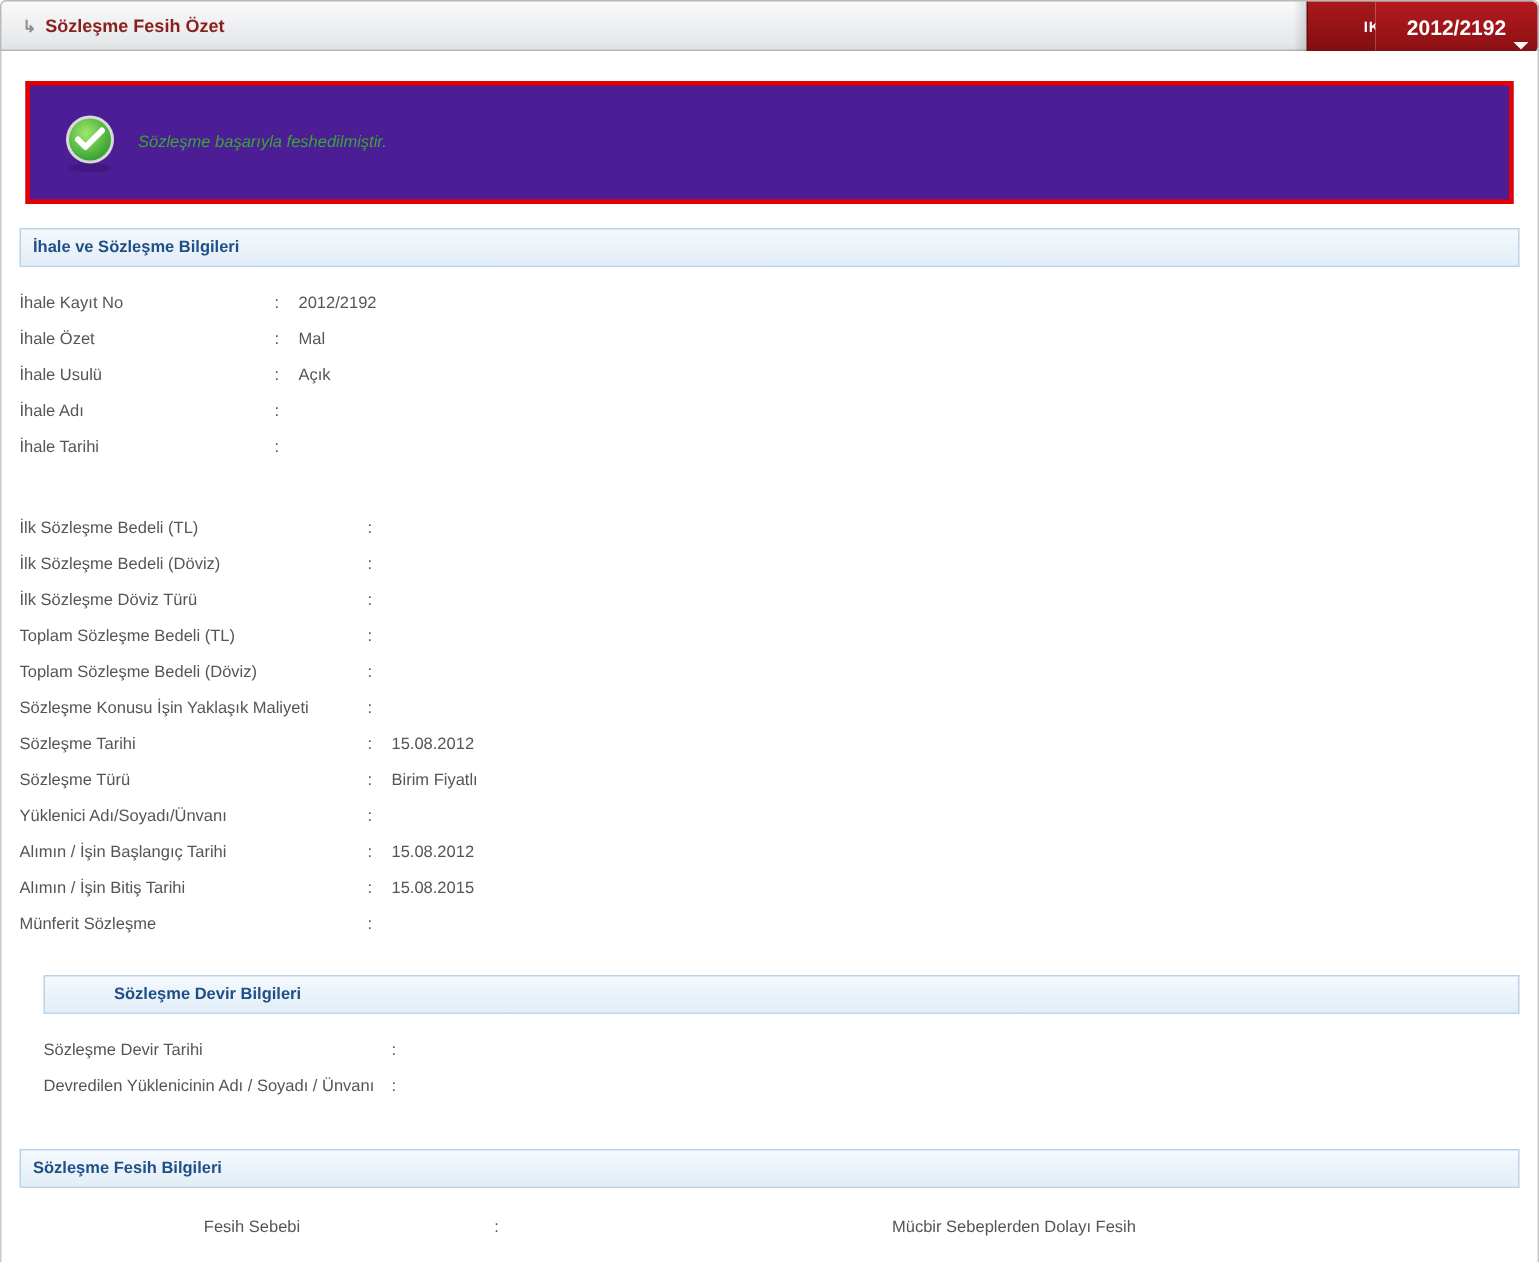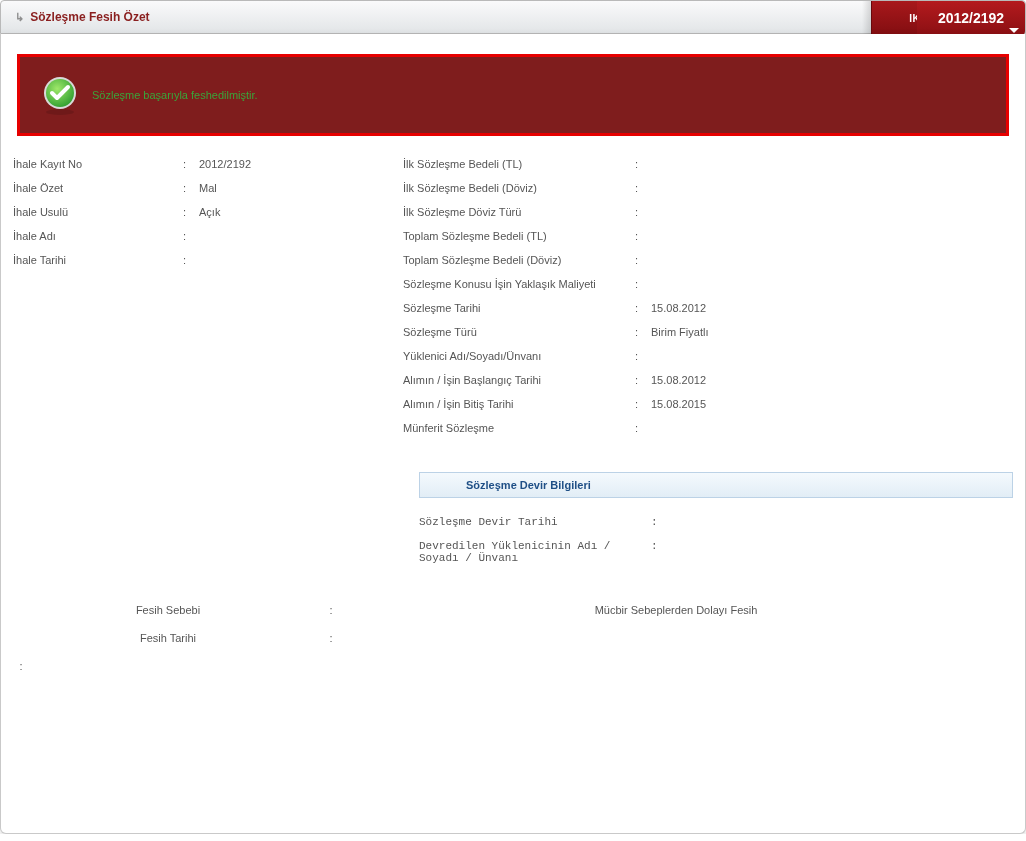--- a/index.html
+++ b/index.html
@@ -94,52 +94,54 @@
     border-top: none;
     background: #fff;
     padding: 14px 12px 6px 12px;
     min-height: 800px;
     position: relative;
     border-radius: 0 0 6px 6px;
     box-shadow: 0 3px 8px rgba(0,0,0,0.15);
   }
   .success-box {
     border: 3px solid #e60000;
-    background: #7f1d1d;
+    background: #4c1d95;
     padding: 18px 20px;
     margin: 6px 4px 16px 4px;
     display: flex;
     align-items: center;
     gap: 12px;
+    font-style: italic;
   }
   .success-icon {
     width: 40px; height: 40px;
     position: relative;
   }
   .success-icon svg { display:block; }
   .success-text {
     color: #3aa43a;
     font-size: 11px;
   }
   .section-header {
     background: linear-gradient(#f4f9fd, #e2edf6);
     border: 1px solid #bcd2e6;
     padding: 6px 8px;
     color: #1f4f86;
     font-weight: bold;
     font-size: 11px;
     margin: 6px 0 12px 0;
   }
   .section-header.sub {
-    margin-top: 32px;
+    margin-top: 22px;
     padding-left: 46px;
   }
   .two-col {
     display: flex;
-    gap: 20px;
+    gap: 30px;
+    flex-direction: column;
   }
   .col-left { width: 370px; }
   .col-right { flex: 1; }
   .info-row {
     display: flex;
     align-items: flex-start;
     padding: 6px 0;
     font-size: 11px;
     color: #555;
   }
@@ -150,22 +152,21 @@
   .col-right .info-label { width: 232px; }
   .info-colon {
     width: 16px;
     flex-shrink: 0;
   }
   .info-value { flex: 1; }
   .devir-wrap { margin-top: 2px; }
   .fesih-rows .info-label { width: 310px; }
   .fesih-rows .info-row { padding: 8px 0; text-align: center; }
   .sub-box {
-    margin: 0 0 26px 16px;
-    font-family: Liberation Mono, monospace;
+    margin: 0 0 16px 16px;
   }
 </style>
 </head>
 <body>
 
 <div class="page-wrap">
 
   <div class="top-bar">
     <div class="top-title">
       <span class="breadcrumb-arrow">↳</span>
@@ -195,20 +196,21 @@
           </defs>
           <ellipse cx="20" cy="37" rx="14" ry="3" fill="#000" opacity="0.12"></ellipse>
           <circle cx="20" cy="18" r="16" fill="#d9d9d9"></circle>
           <circle cx="20" cy="18" r="14" fill="url(#g1)"></circle>
           <path d="M12 18 l5 5 l11 -11" stroke="#fff" stroke-width="4" fill="none" stroke-linecap="round" stroke-linejoin="round"></path>
         </svg>
       </span>
       <span class="success-text">Sözleşme başarıyla feshedilmiştir.</span>
     </div>
 
+    <div class="section-header">İhale ve Sözleşme Bilgileri</div>
 
     <div class="two-col">
       <div class="col-left">
         <div class="info-row">
           <div class="info-label">İhale Kayıt No</div>
           <div class="info-colon">:</div>
           <div class="info-value">2012/2192</div>
         </div>
         <div class="info-row">
           <div class="info-label">İhale Özet</div>
@@ -304,20 +306,21 @@
             <div class="info-row">
               <div class="info-label">Devredilen Yüklenicinin Adı / Soyadı / Ünvanı</div>
               <div class="info-colon">:</div>
               <div class="info-value"></div>
             </div>
           </div>
         </div>
       </div>
     </div>
 
+    <div class="section-header" style="margin-top:14px;">Sözleşme Fesih Bilgileri</div>
 
     <div class="fesih-rows">
       <div class="info-row">
         <div class="info-label">Fesih Sebebi</div>
         <div class="info-colon">:</div>
         <div class="info-value">Mücbir Sebeplerden Dolayı Fesih</div>
       </div>
       <div class="info-row">
         <div class="info-label">Fesih Tarihi</div>
         <div class="info-colon">:</div>

